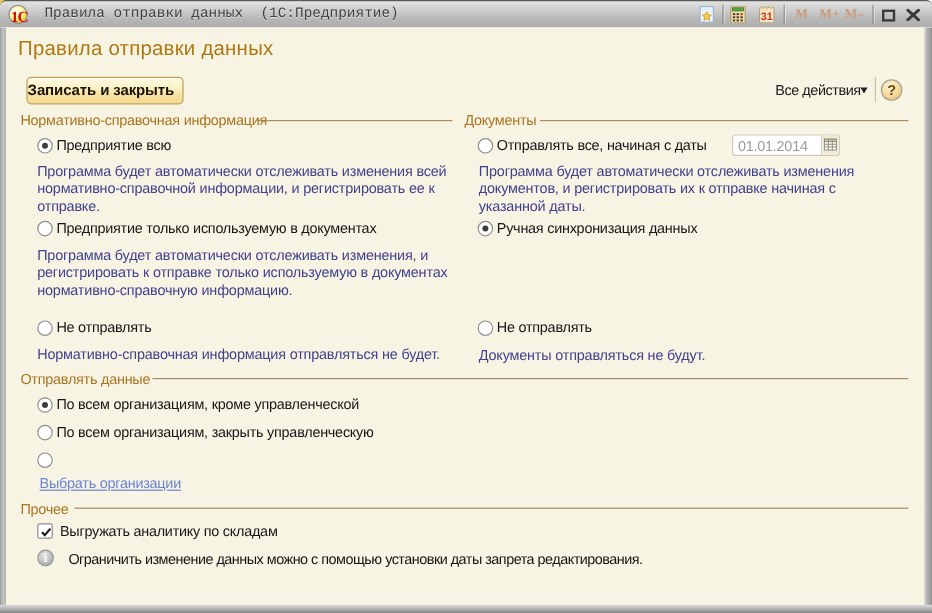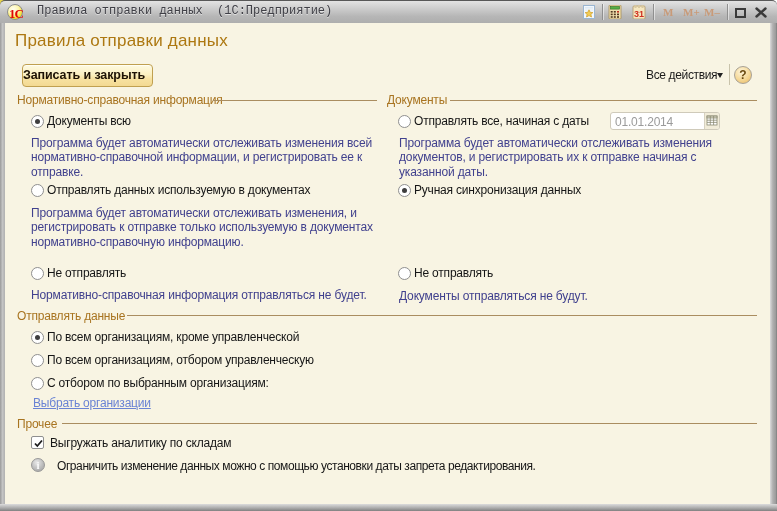--- a/index.html
+++ b/index.html
@@ -40,21 +40,21 @@
     font-size:12px;font-weight:bold;color:#6b4a10;text-align:center;line-height:16px;}
 
   .ghead{font-size:12px;letter-spacing:-0.2px;color:#a87420;}
   .grule{height:1px;background:#aa8d60;}
   .radio{width:13px;height:13px;border-radius:50%;background:#fff;border:1px solid #8f8f8f;box-sizing:border-box;}
   .radio.sel::after{content:"";position:absolute;left:3px;top:3px;width:5px;height:5px;border-radius:50%;background:#3e3e3e;}
   .lbl{font-size:12px;letter-spacing:-0.2px;color:#161616;}
   .desc{font-size:12px;letter-spacing:-0.15px;color:#41418e;line-height:14.3px;}
   a.lnk{font-size:12px;letter-spacing:-0.2px;text-decoration:underline;}
 
-  #datef{left:610px;top:112px;width:110px;height:18px;box-sizing:border-box;background:#fff;
+  #datef{left:610px;top:112px;width:90px;height:18px;box-sizing:border-box;background:#fff;
     border:1px solid #cfcaba;border-radius:3px;}
   #datef .txt{position:absolute;left:4px;top:1.5px;font-size:12px;letter-spacing:-0.2px;color:#9b9b9b;}
   #datef .btn{position:absolute;right:0;top:0;width:14px;height:16px;background:#f1ecd9;border-left:1px solid #d6d1c0;border-radius:0 2px 2px 0;}
 
   #chk{left:31px;top:436px;width:13px;height:13px;box-sizing:border-box;background:#fff;border:1px solid #8f8f8f;border-radius:2px;}
   #chk svg{position:absolute;left:1px;top:1px;}
   #info{left:31px;top:458px;width:14px;height:14px;border-radius:50%;box-sizing:border-box;
     background:radial-gradient(circle at 40% 30%,#e8e8e8,#b9b9b9 60%,#9e9e9e);
     border:1px solid #989898;color:#fbfbfb;font-size:11px;font-weight:bold;font-family:"Liberation Serif",serif;text-align:center;line-height:12.5px;}
 </style></head>
@@ -117,24 +117,24 @@
   <div class="abs" id="allarr"></div>
   <div class="abs" id="hsep"></div>
   <div class="abs" id="help">?</div>
 
   <div class="abs ghead" style="left:17px;top:93px">Нормативно-справочная информация</div>
   <div class="abs grule" style="left:213px;top:100px;width:164px"></div>
   <div class="abs ghead" style="left:387px;top:93px">Документы</div>
   <div class="abs grule" style="left:450px;top:100px;width:307px"></div>
 
   <div class="abs radio sel" style="left:31px;top:115px"></div>
-  <div class="abs lbl" style="left:47px;top:114px">Документы всю</div>
+  <div class="abs lbl" style="left:47px;top:114px">Предприятие всю</div>
   <div class="abs desc" style="left:31px;top:136px">Программа будет автоматически отслеживать изменения всей<br>нормативно-справочной информации, и регистрировать ее к<br>отправке.</div>
   <div class="abs radio" style="left:31px;top:184px"></div>
-  <div class="abs lbl" style="left:47px;top:183px">Отправлять данных используемую в документах</div>
+  <div class="abs lbl" style="left:47px;top:183px">Предприятие только используемую в документах</div>
   <div class="abs desc" style="left:31px;top:206px">Программа будет автоматически отслеживать изменения, и<br>регистрировать к отправке только используемую в документах<br>нормативно-справочную информацию.</div>
   <div class="abs radio" style="left:31px;top:267px"></div>
   <div class="abs lbl" style="left:47px;top:266px">Не отправлять</div>
   <div class="abs desc" style="left:31px;top:288px">Нормативно-справочная информация отправляться не будет.</div>
 
   <div class="abs radio" style="left:398px;top:115px"></div>
   <div class="abs lbl" style="left:414px;top:114px">Отправлять все, начиная с даты</div>
   <div class="abs" id="datef">
       <span class="txt">01.01.2014</span>
       <span class="btn">
@@ -150,23 +150,22 @@
   <div class="abs lbl" style="left:414px;top:183px">Ручная синхронизация данных</div>
   <div class="abs radio" style="left:398px;top:267px"></div>
   <div class="abs lbl" style="left:414px;top:266px">Не отправлять</div>
   <div class="abs desc" style="left:399px;top:289px">Документы отправляться не будут.</div>
 
   <div class="abs ghead" style="left:17px;top:309px">Отправлять данные</div>
   <div class="abs grule" style="left:127px;top:315px;width:630px"></div>
   <div class="abs radio sel" style="left:31px;top:331px"></div>
   <div class="abs lbl" style="left:47px;top:330px">По всем организациям, кроме управленческой</div>
   <div class="abs radio" style="left:31px;top:354px"></div>
-  <div class="abs lbl" style="left:47px;top:353px">По всем организациям, отбором управленческую</div>
+  <div class="abs lbl" style="left:47px;top:353px">По всем организациям, закрыть управленческую</div>
   <div class="abs radio" style="left:31px;top:377px"></div>
-  <div class="abs lbl" style="left:47px;top:376px">С отбором по выбранным организациям:</div>
   <a class="abs lnk" style="left:33px;top:396px;color:#6a83d4">Выбрать организации</a>
 
   <div class="abs ghead" style="left:17px;top:417px">Прочее</div>
   <div class="abs grule" style="left:62px;top:423px;width:695px"></div>
   <div class="abs" id="chk">
       <svg width="11" height="11" viewBox="0 0 11 11">
         <path d="M2 5.5 L4.3 8 L9 2.5" stroke="#1c1c1c" stroke-width="1.8" fill="none"></path>
       </svg>
     </div>
   <div class="abs lbl" style="left:50px;top:436px">Выгружать аналитику по складам</div>

